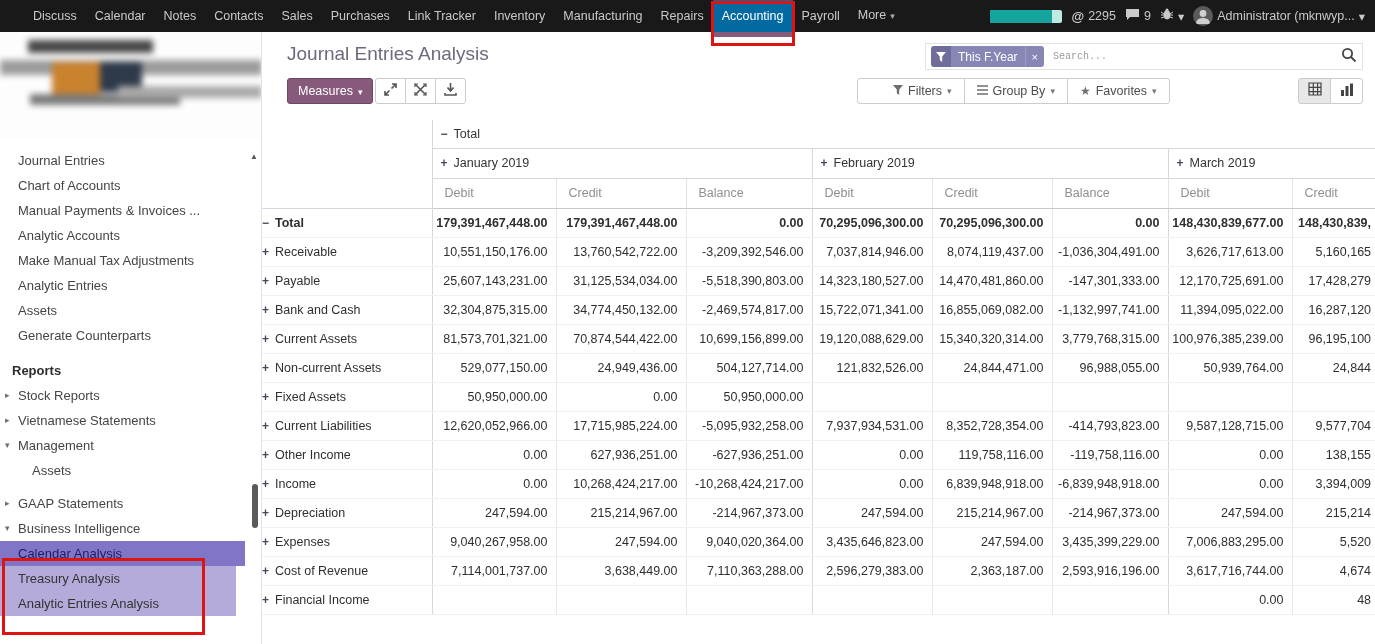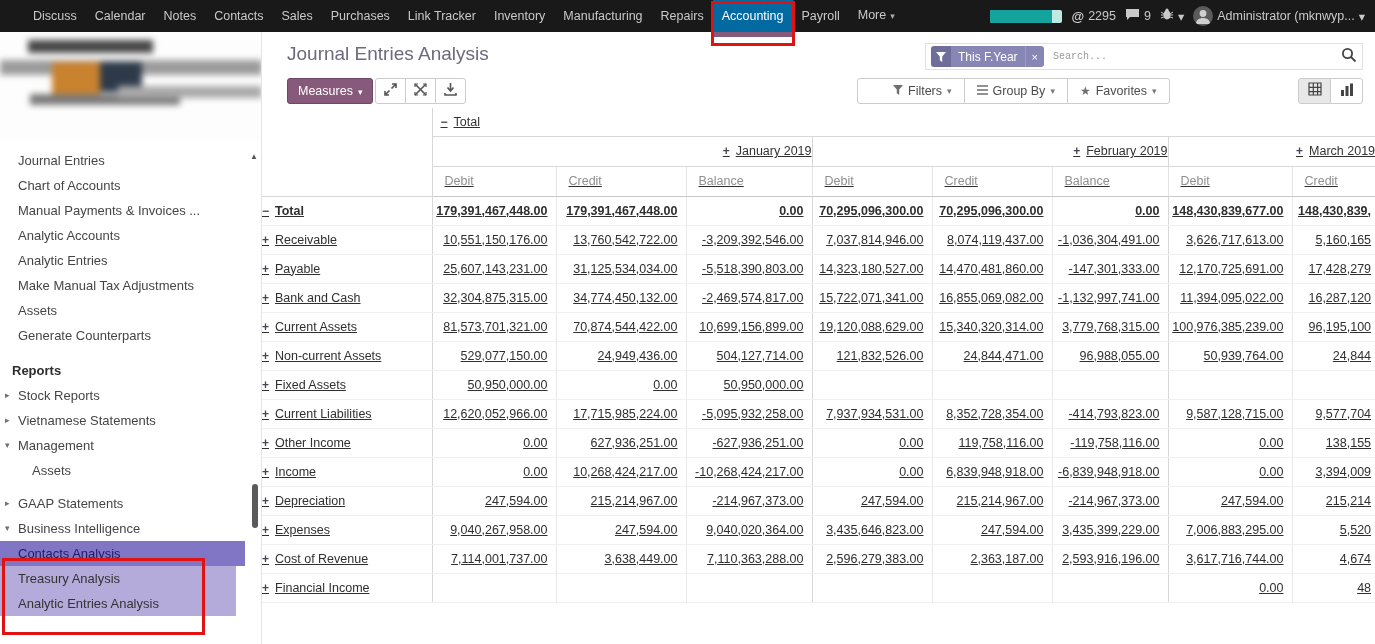--- a/index.html
+++ b/index.html
@@ -96,25 +96,25 @@
   .view-toggles { position:absolute; right:0; top:0; display:flex; }
   .v-btn {
     width:33px; height:26px; background:#fff; border:1px solid #ccc; margin-left:-1px;
     display:flex; align-items:center; justify-content:center; cursor:pointer;
   }
   .v-btn:first-child { border-radius:3px 0 0 3px; margin-left:0; }
   .v-btn:last-child { border-radius:0 3px 3px 0; }
   .v-btn.active { background:#e8e8e8; }
 
   
-  table.pivot { position:absolute; left:0; top:76px; border-collapse:collapse; table-layout:fixed; width:1113px; font-size:12.5px; color:#2f2f2f;text-decoration:underline; }
+  table.pivot { position:absolute; left:0; top:88px; border-collapse:collapse; table-layout:fixed; width:1113px; font-size:12.5px; color:#2f2f2f; }
   .pivot th, .pivot td { padding:0; overflow:hidden; white-space:nowrap; }
   .pivot .blank-th { border-right:1px solid #d8d8d8; border-bottom:1px solid #d8d8d8; }
   .pivot .h-total { height:28px; text-align:left; font-weight:normal; color:#333; padding-left:8px; border-bottom:1px solid #d8d8d8; cursor:pointer; }
-  .pivot .h-group { height:30px; text-align:right; font-weight:normal; color:#333; padding-left:8px; border-left:1px solid #d8d8d8; border-bottom:1px solid #d8d8d8; cursor:pointer; }
+  .pivot .h-group { height:30px; text-align:left; font-weight:normal; color:#333; padding-left:8px; border-left:1px solid #d8d8d8; border-bottom:1px solid #d8d8d8; cursor:pointer; }
   .pivot .h-measure { height:30px; text-align:left; font-weight:normal; color:#8f8f8f; padding-left:12px; border-left:1px solid #e3e3e3; border-bottom:1px solid #c9c9c9; cursor:pointer; }
   .pivot td { height:29px; text-align:right; border-left:1px solid #e8e8e8; border-bottom:1px solid #f0f0f0; padding-right:8px; }
   .pivot td.gb { border-left:1px solid #d8d8d8; }
   .pivot td.lastcol { padding-right:4px; }
   .pivot td.label { text-align:left; border-left:none; padding-right:0; cursor:pointer; }
   .pivot tr.total td { font-weight:bold; }
   .pm { font-weight:bold; color:#4a4458; margin-right:6px; font-size:12px; }
   .lvl0 { padding-left:8px; }
   .lvl1 { padding-left:38px; }
 </style>
@@ -185,32 +185,32 @@
       <div class="lb" style="left:100px;top:30px;width:42px;height:30px;background:#2e3a4a;"></div>
       <div class="lb" style="left:30px;top:62px;width:150px;height:11px;background:#7a7a7a;"></div>
       <div class="lb" style="left:118px;top:54px;width:144px;height:12px;background:#a9a9a9;"></div>
     </div>
   </div>
   <div class="menu">
       <div class="m-item"><span>Journal Entries</span></div>
       <div class="m-item"><span>Chart of Accounts</span></div>
       <div class="m-item"><span>Manual Payments &amp; Invoices ...</span></div>
       <div class="m-item"><span>Analytic Accounts</span></div>
+      <div class="m-item"><span>Make Manual Tax Adjustments</span></div>
       <div class="m-item"><span>Analytic Entries</span></div>
-      <div class="m-item"><span>Make Manual Tax Adjustments</span></div>
       <div class="m-item"><span>Assets</span></div>
       <div class="m-item"><span>Generate Counterparts</span></div>
       <div class="m-item section"><span>Reports</span></div>
       <div class="m-item"><span class="arr">▸</span><span>Stock Reports</span></div>
       <div class="m-item"><span class="arr">▸</span><span>Vietnamese Statements</span></div>
       <div class="m-item"><span class="arr">▾</span><span>Management</span></div>
       <div class="m-item child"><span>Assets</span></div>
       <div class="m-item gap"><span class="arr">▸</span><span>GAAP Statements</span></div>
       <div class="m-item"><span class="arr">▾</span><span>Business Intelligence</span></div>
-      <div class="m-item hl-active"><span>Contacts Analysis</span></div>
+      <div class="m-item hl-active"><span>Calendar Analysis</span></div>
       <div class="m-item hl-light"><span>Treasury Analysis</span></div>
       <div class="m-item hl-light"><span>Analytic Entries Analysis</span></div>
     </div>
   <div class="sb-up">▲</div>
   <div class="sb-thumb"></div>
 </div>
 
 <div class="anno-sidebar"></div>
 
 <div class="main">

